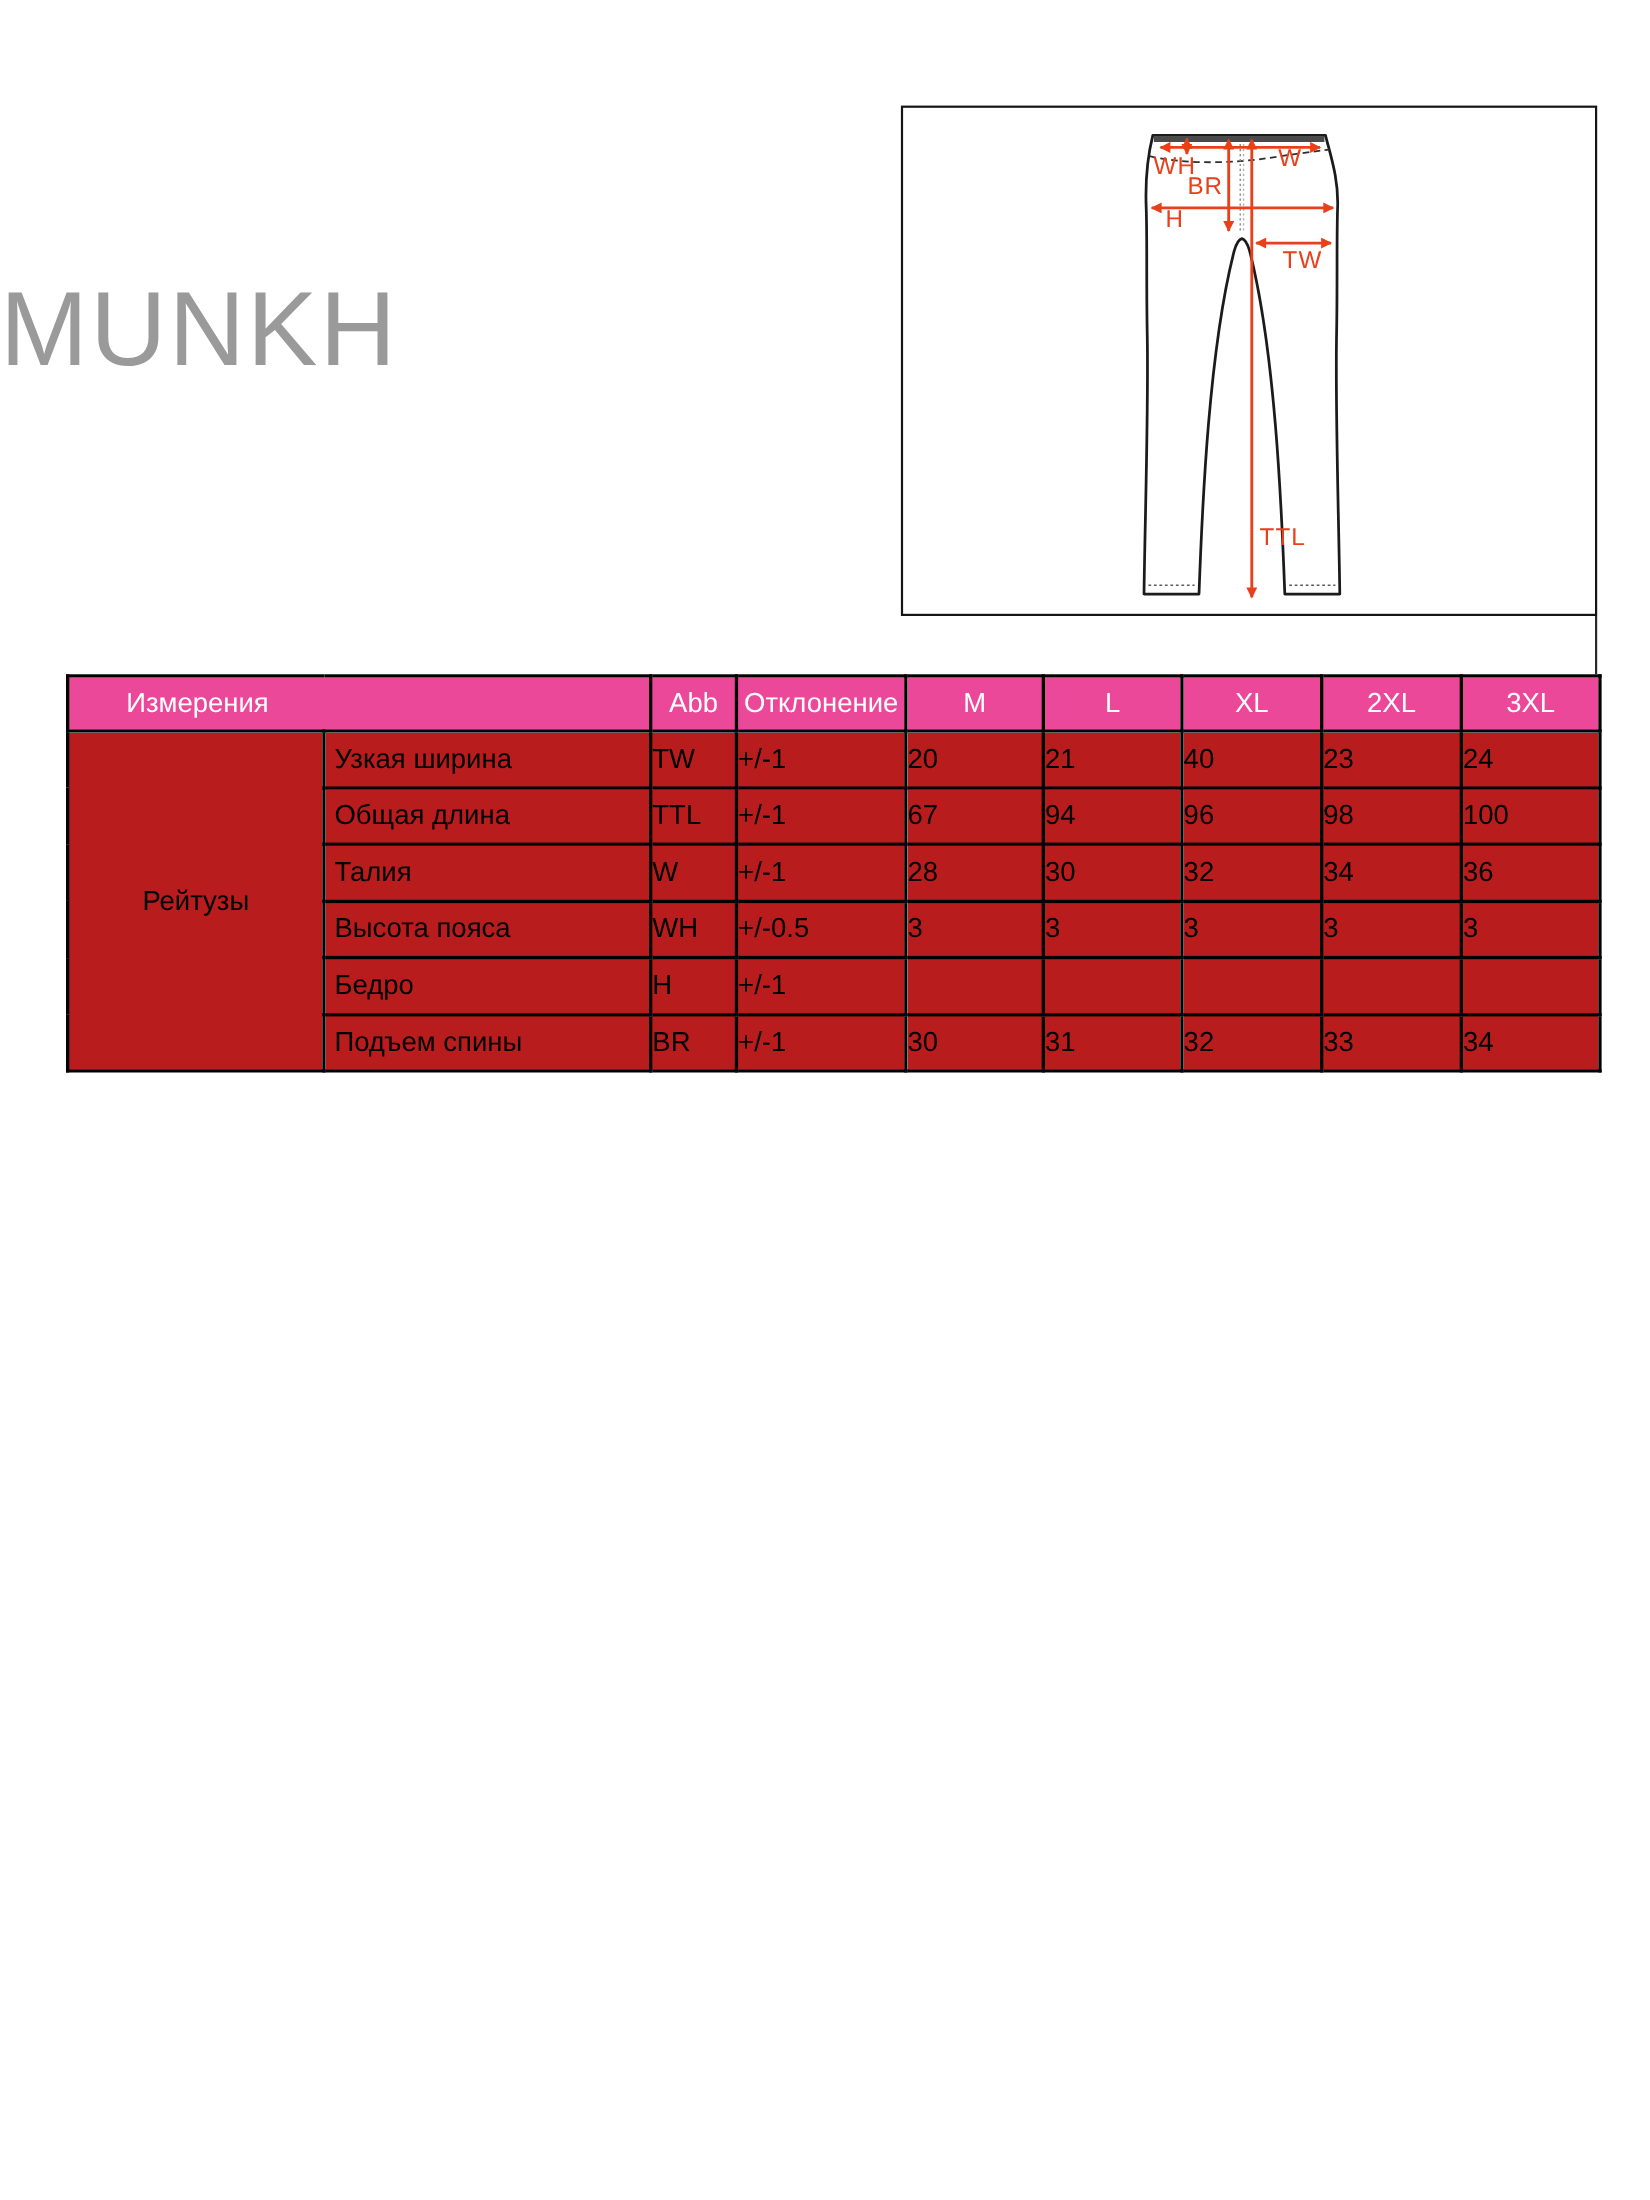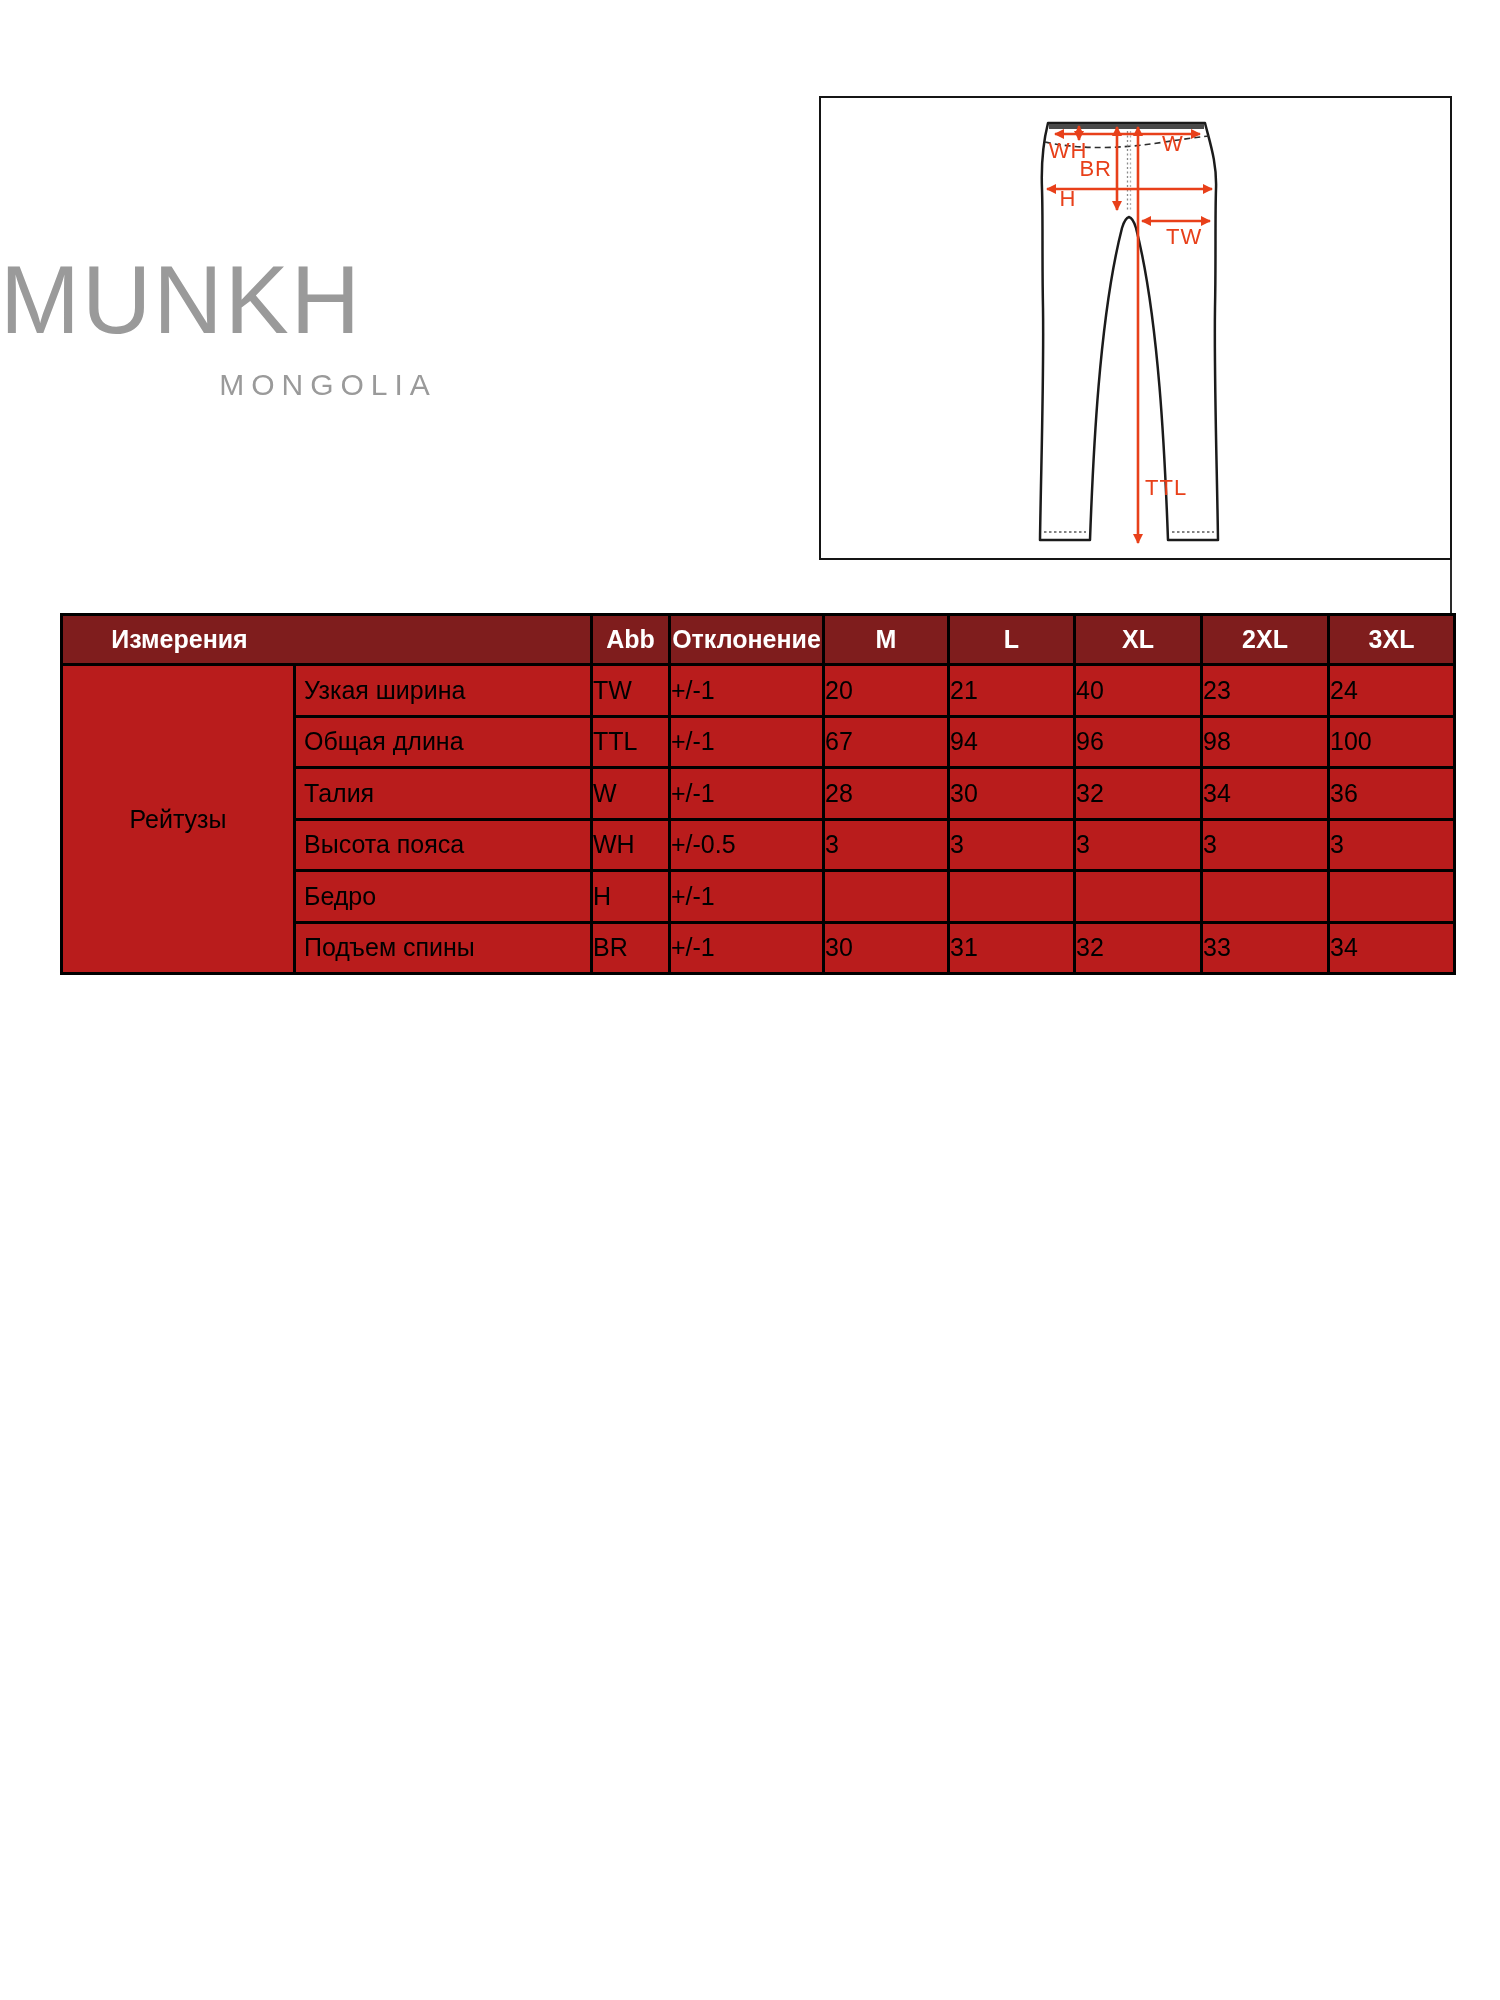--- a/index.html
+++ b/index.html
@@ -15,34 +15,33 @@
   
   .diagram-frame{position:absolute;left:819px;top:96px;width:633px;height:464px;
                  border:2px solid #151515;box-sizing:border-box;background:#fff;}
   .connector{position:absolute;left:1450px;top:560px;width:2px;height:53px;background:#2a2a2a;}
 
   
   .table-wrap{position:absolute;left:60px;top:613px;}
   table.size{border-collapse:collapse;table-layout:fixed;width:1393px;
              font-size:25px;color:#000;}
   table.size th,table.size td{border:3px solid #000;padding:0;overflow:hidden;white-space:nowrap;}
-  table.size thead th{background:#7f1d1d;color:#fff;font-weight:700;height:47px;border-color:#000;}
+  table.size thead th{background:#ec4899;color:#fff;font-weight:400;height:47px;border-color:#000;}
   table.size tbody td{height:48.5px;background:#b91c1c;}
   .th-meas div{width:233px;text-align:center;}
   .cell-center{}
   .cell-name{text-align:left;padding-left:8px !important;}
   .cat-cell{text-align:center;vertical-align:middle;}
 </style>
 </head>
 <body>
 
 <div class="page">
 
   <div class="brand-name">MUNKH</div>
-  <div class="brand-sub">MONGOLIA</div>
 
   <div class="diagram-frame">
     <svg width="629" height="460" viewBox="0 0 629 460" xmlns="http://www.w3.org/2000/svg">
       <defs>
         <marker id="arr" viewBox="0 0 10 10" refX="9" refY="5" markerWidth="12" markerHeight="10" orient="auto-start-reverse" markerUnits="userSpaceOnUse">
           <path d="M0,0 L10,5 L0,10 Z" fill="#e8401a"></path>
         </marker>
       </defs>
 
       <g>

